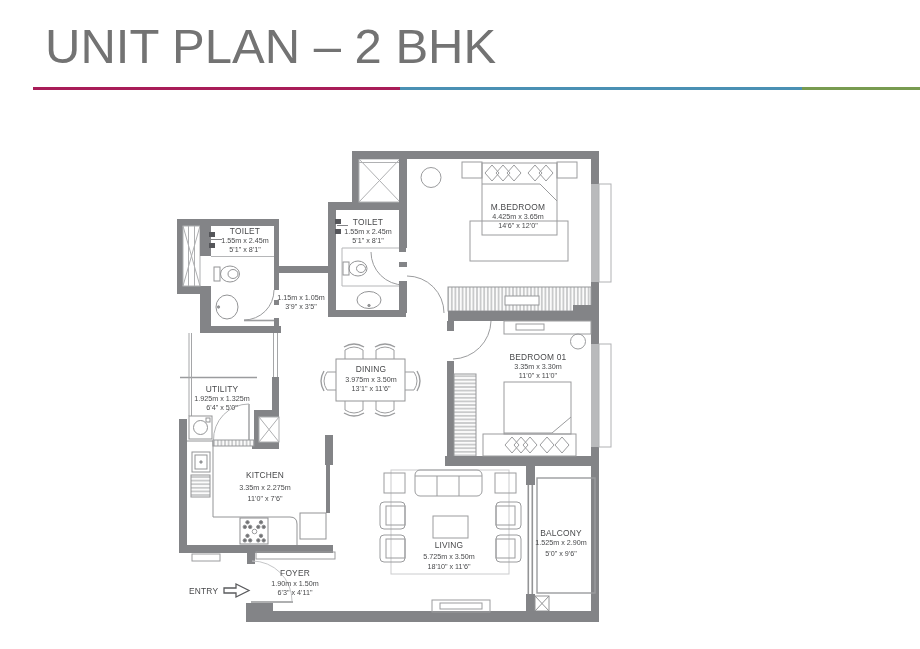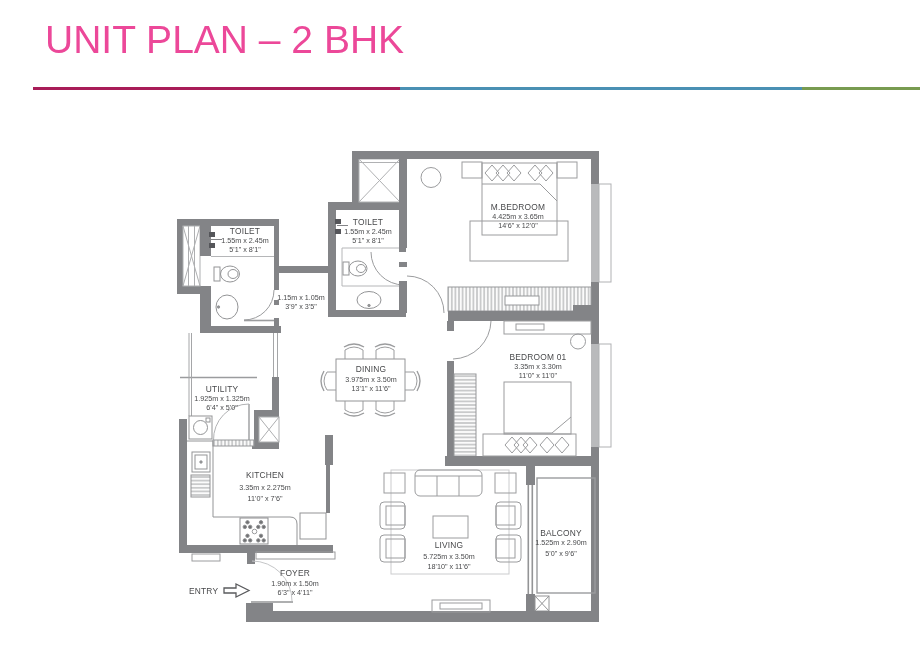--- a/index.html
+++ b/index.html
@@ -1,17 +1,17 @@
 <!DOCTYPE html>
 <html><head>
 <meta charset="utf-8">
 <style>
   html,body{margin:0;padding:0;background:#ffffff;width:920px;height:649px;overflow:hidden;}
   body{font-family:"Liberation Sans", sans-serif;}
-  .title{position:absolute;left:45px;top:18px;font-size:39px;color:#ec4899;letter-spacing:0px;white-space:nowrap;}
+  .title{position:absolute;left:45px;top:18px;font-size:49px;color:#737373;letter-spacing:0px;white-space:nowrap;}
   .rule{position:absolute;top:87px;height:3px;}
   svg text{font-family:"Liberation Sans", sans-serif;fill:#48494b;}
   .rn{font-size:8.4px;letter-spacing:0.2px;}
   .rd{font-size:7.2px;}
 </style>
 </head>
 <body>
 
 <div class="title">UNIT PLAN – 2 BHK</div>
 

